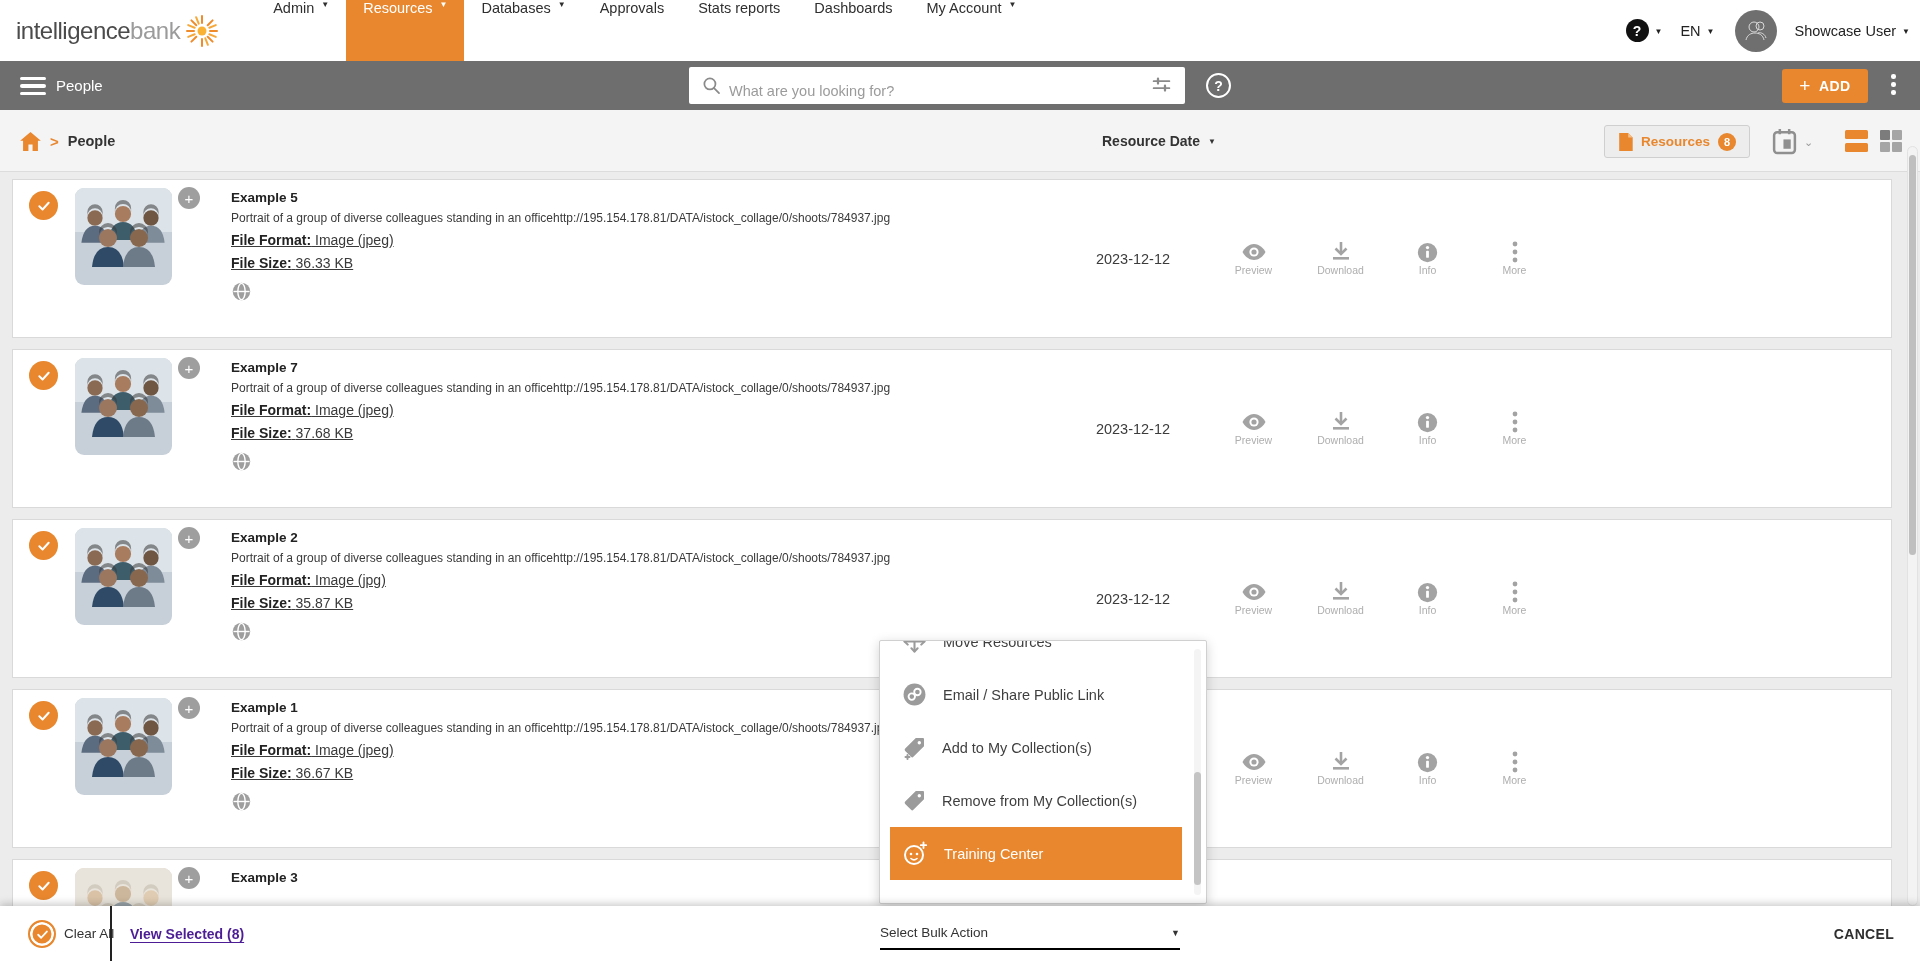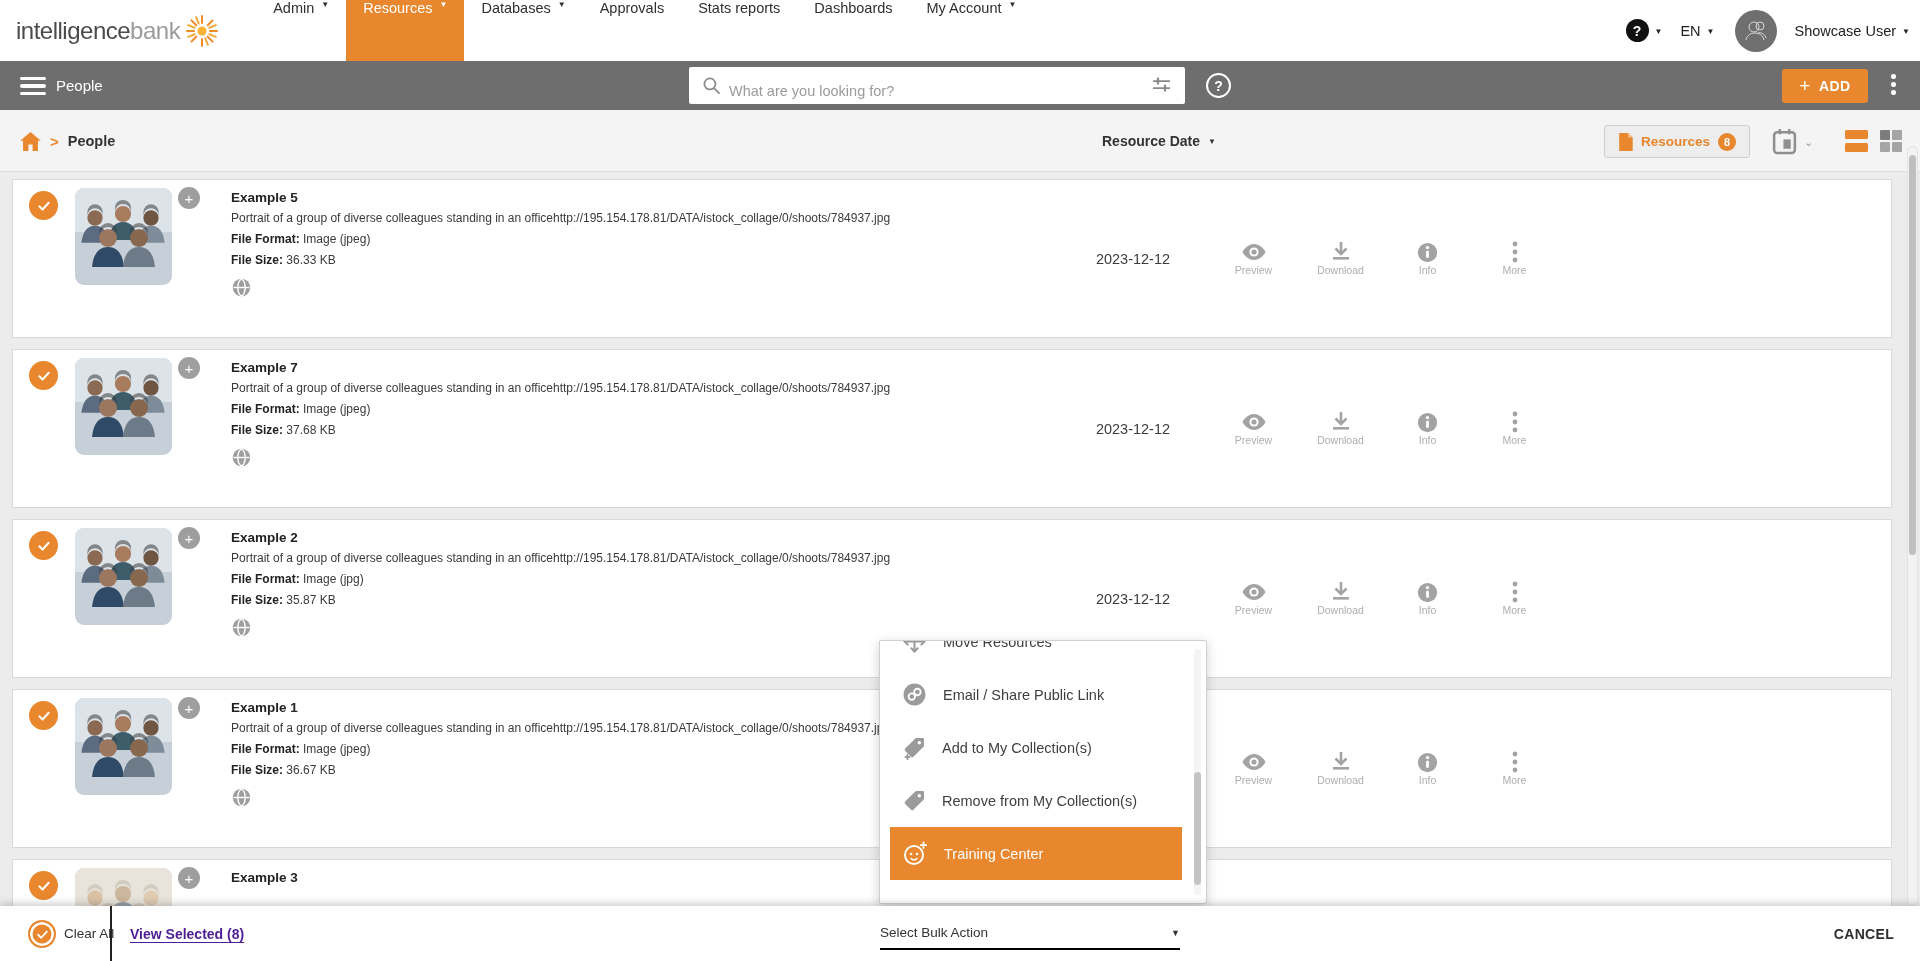--- a/index.html
+++ b/index.html
@@ -60,21 +60,21 @@
   .content { position:absolute; top:172px; left:0; right:0; bottom:0; overflow:hidden; background:#ececec; }
   .rows { padding:7px 28px 0 12px; display:flex; flex-direction:column; gap:11px; }
   .card { position:relative; height:159px; background:#fff; border:1px solid #d9d9d9; }
   .selcheck { position:absolute; left:16px; top:11px; width:29px; height:29px; border-radius:50%; background:#e8872e; color:#fff; display:flex; align-items:center; justify-content:center; cursor:pointer; }
   .thumb { position:absolute; left:62px; top:8px; width:97px; height:97px; border-radius:9px; overflow:hidden; display:block; cursor:pointer; }
   .thumb svg { display:block; }
   .pluscirc { position:absolute; left:165px; top:7px; width:22px; height:22px; border-radius:50%; background:#9e9e9e; color:#fff; display:flex; align-items:center; justify-content:center; font-size:15px; line-height:1; cursor:pointer; }
   .rinfo { position:absolute; left:218px; top:10px; right:640px; }
   .rtitle { font-size:13.5px; font-weight:bold; color:#222; margin-bottom:6px; cursor:pointer; }
   .rdesc { font-size:12px; color:#3a3a3a; margin-bottom:7px; white-space:nowrap; }
-  .rmeta { font-size:12px; color:#3a3a3a; margin-bottom:7px; }
+  .rmeta { font-size:14px; color:#3a3a3a; margin-bottom:7px;text-decoration:underline; }
   .rmeta b { color:#222; }
   .globe { display:inline-block; margin-top:3px; color:#9e9e9e; }
   .rdate { position:absolute; left:1040px; top:0; height:100%; width:160px; display:flex; align-items:center; justify-content:center; font-size:14.5px; color:#3c3c3c; }
   .ractions { position:absolute; left:1197px; top:0; height:100%; width:348px; display:flex; align-items:center; }
   .act { width:87px; display:flex; flex-direction:column; align-items:center; gap:1px; background:none; border:none; cursor:pointer; font-family:inherit; }
   .act-ic { color:#a3a3a3; height:22px; display:flex; align-items:center; }
   .act-lb { font-size:10.5px; color:#aeaeae; }
 
   
   .bulkmenu { position:absolute; left:879px; top:640px; width:328px; height:264px; background:#fff; border:1px solid #d0d0d0; border-radius:2px; box-shadow:0 3px 12px rgba(0,0,0,0.18); z-index:50; overflow:hidden; }

